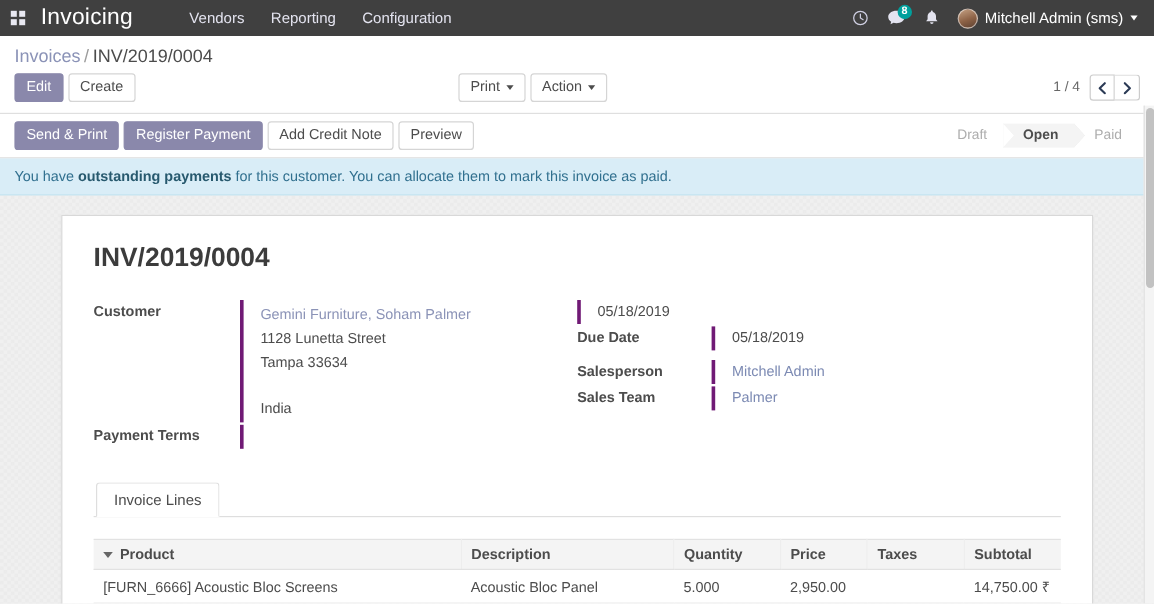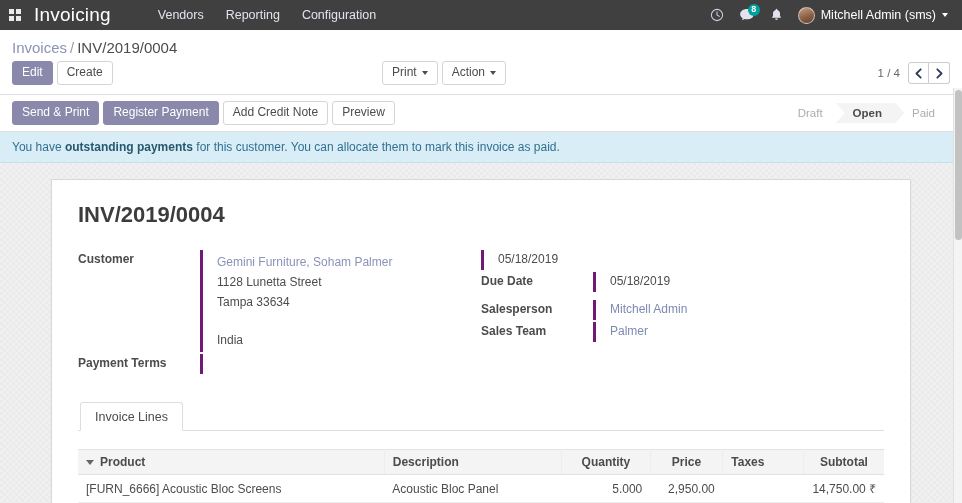--- a/index.html
+++ b/index.html
@@ -330,29 +330,29 @@
     border-top: 1px solid #e2e2e2;
     border-bottom: 1px solid #e2e2e2;
     border-right: 1px solid #ededed;
     font-size: 12px;
     font-weight: bold;
     color: #4c4c4c;
     padding: 5px 8px;
     text-align: left;
     white-space: nowrap;
   }
-  table.lines th.num { text-align: center; }
+  table.lines th.num { text-align: left; }
   table.lines th:last-child { border-right: none; }
   table.lines td {
     border-bottom: 1px solid #ededed;
     padding: 5px 8px;
     color: #4c4c4c;
     white-space: nowrap;
   }
-  table.lines td.num { text-align: right; }
+  table.lines td.num { text-align: left; }
   .sort-caret {
     display: inline-block;
     width: 0; height: 0;
     border-left: 4px solid transparent;
     border-right: 4px solid transparent;
     border-top: 5px solid #666;
     margin-right: 6px;
     vertical-align: middle;
   }
 

